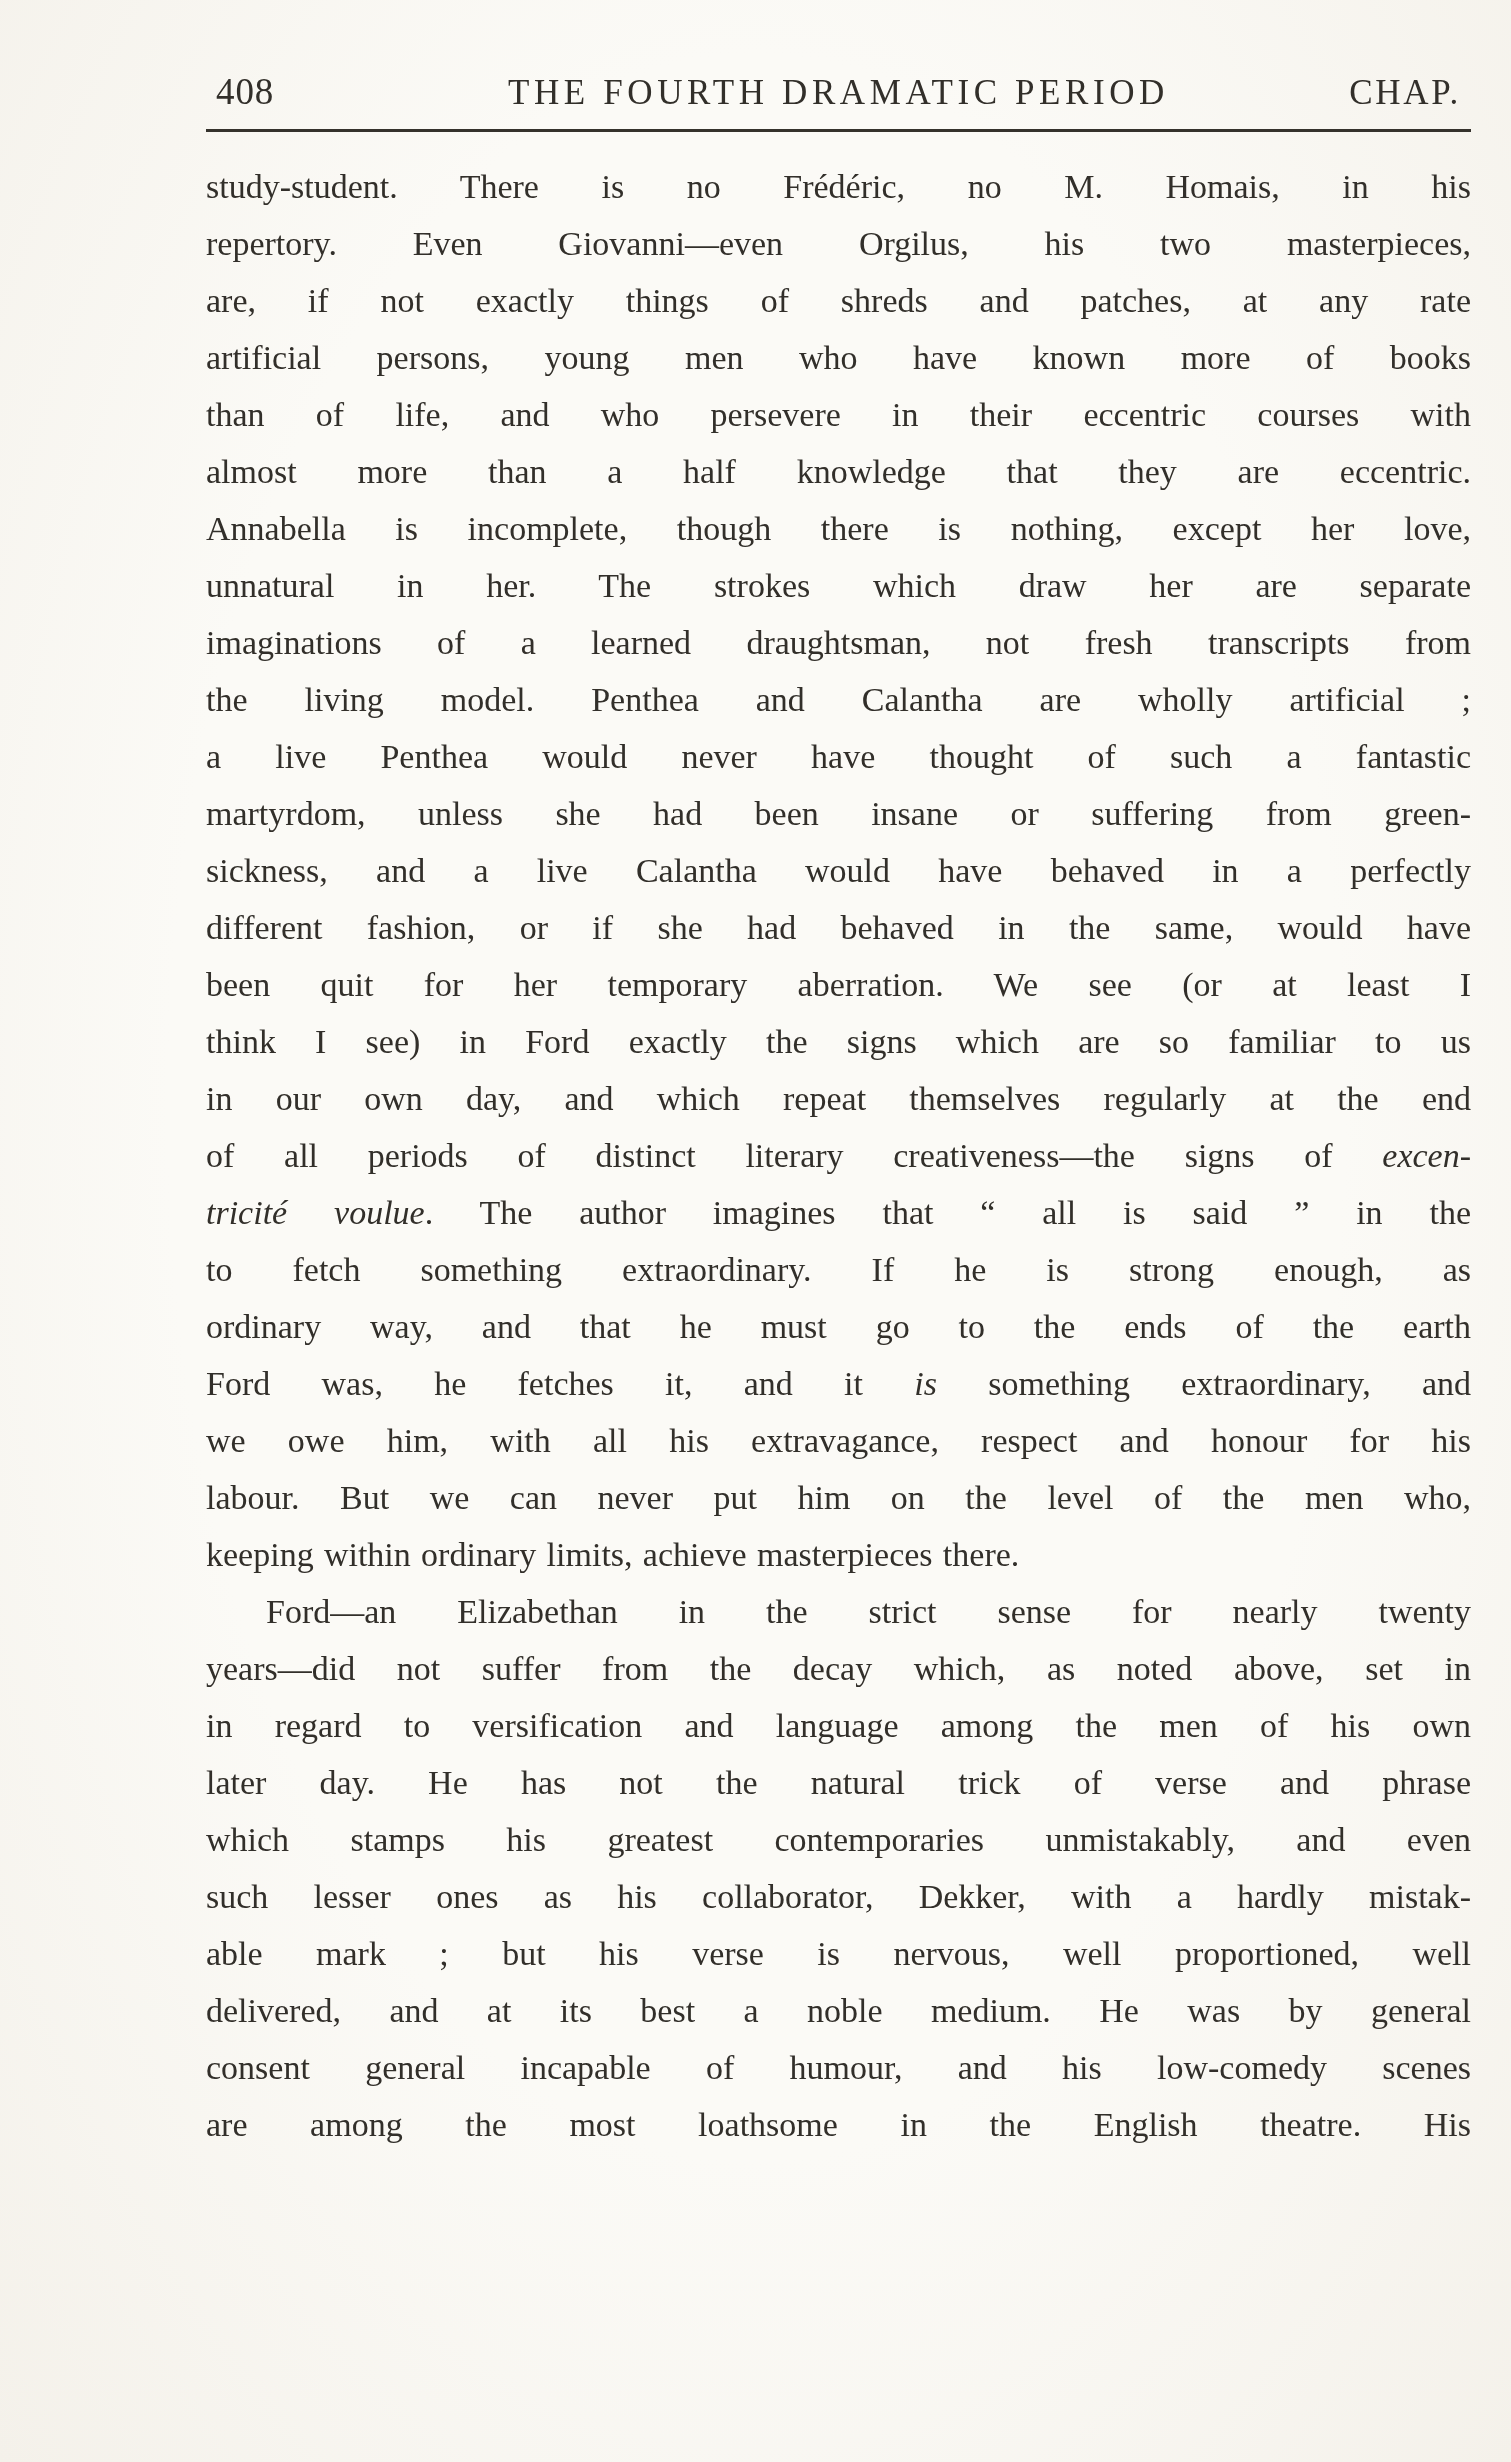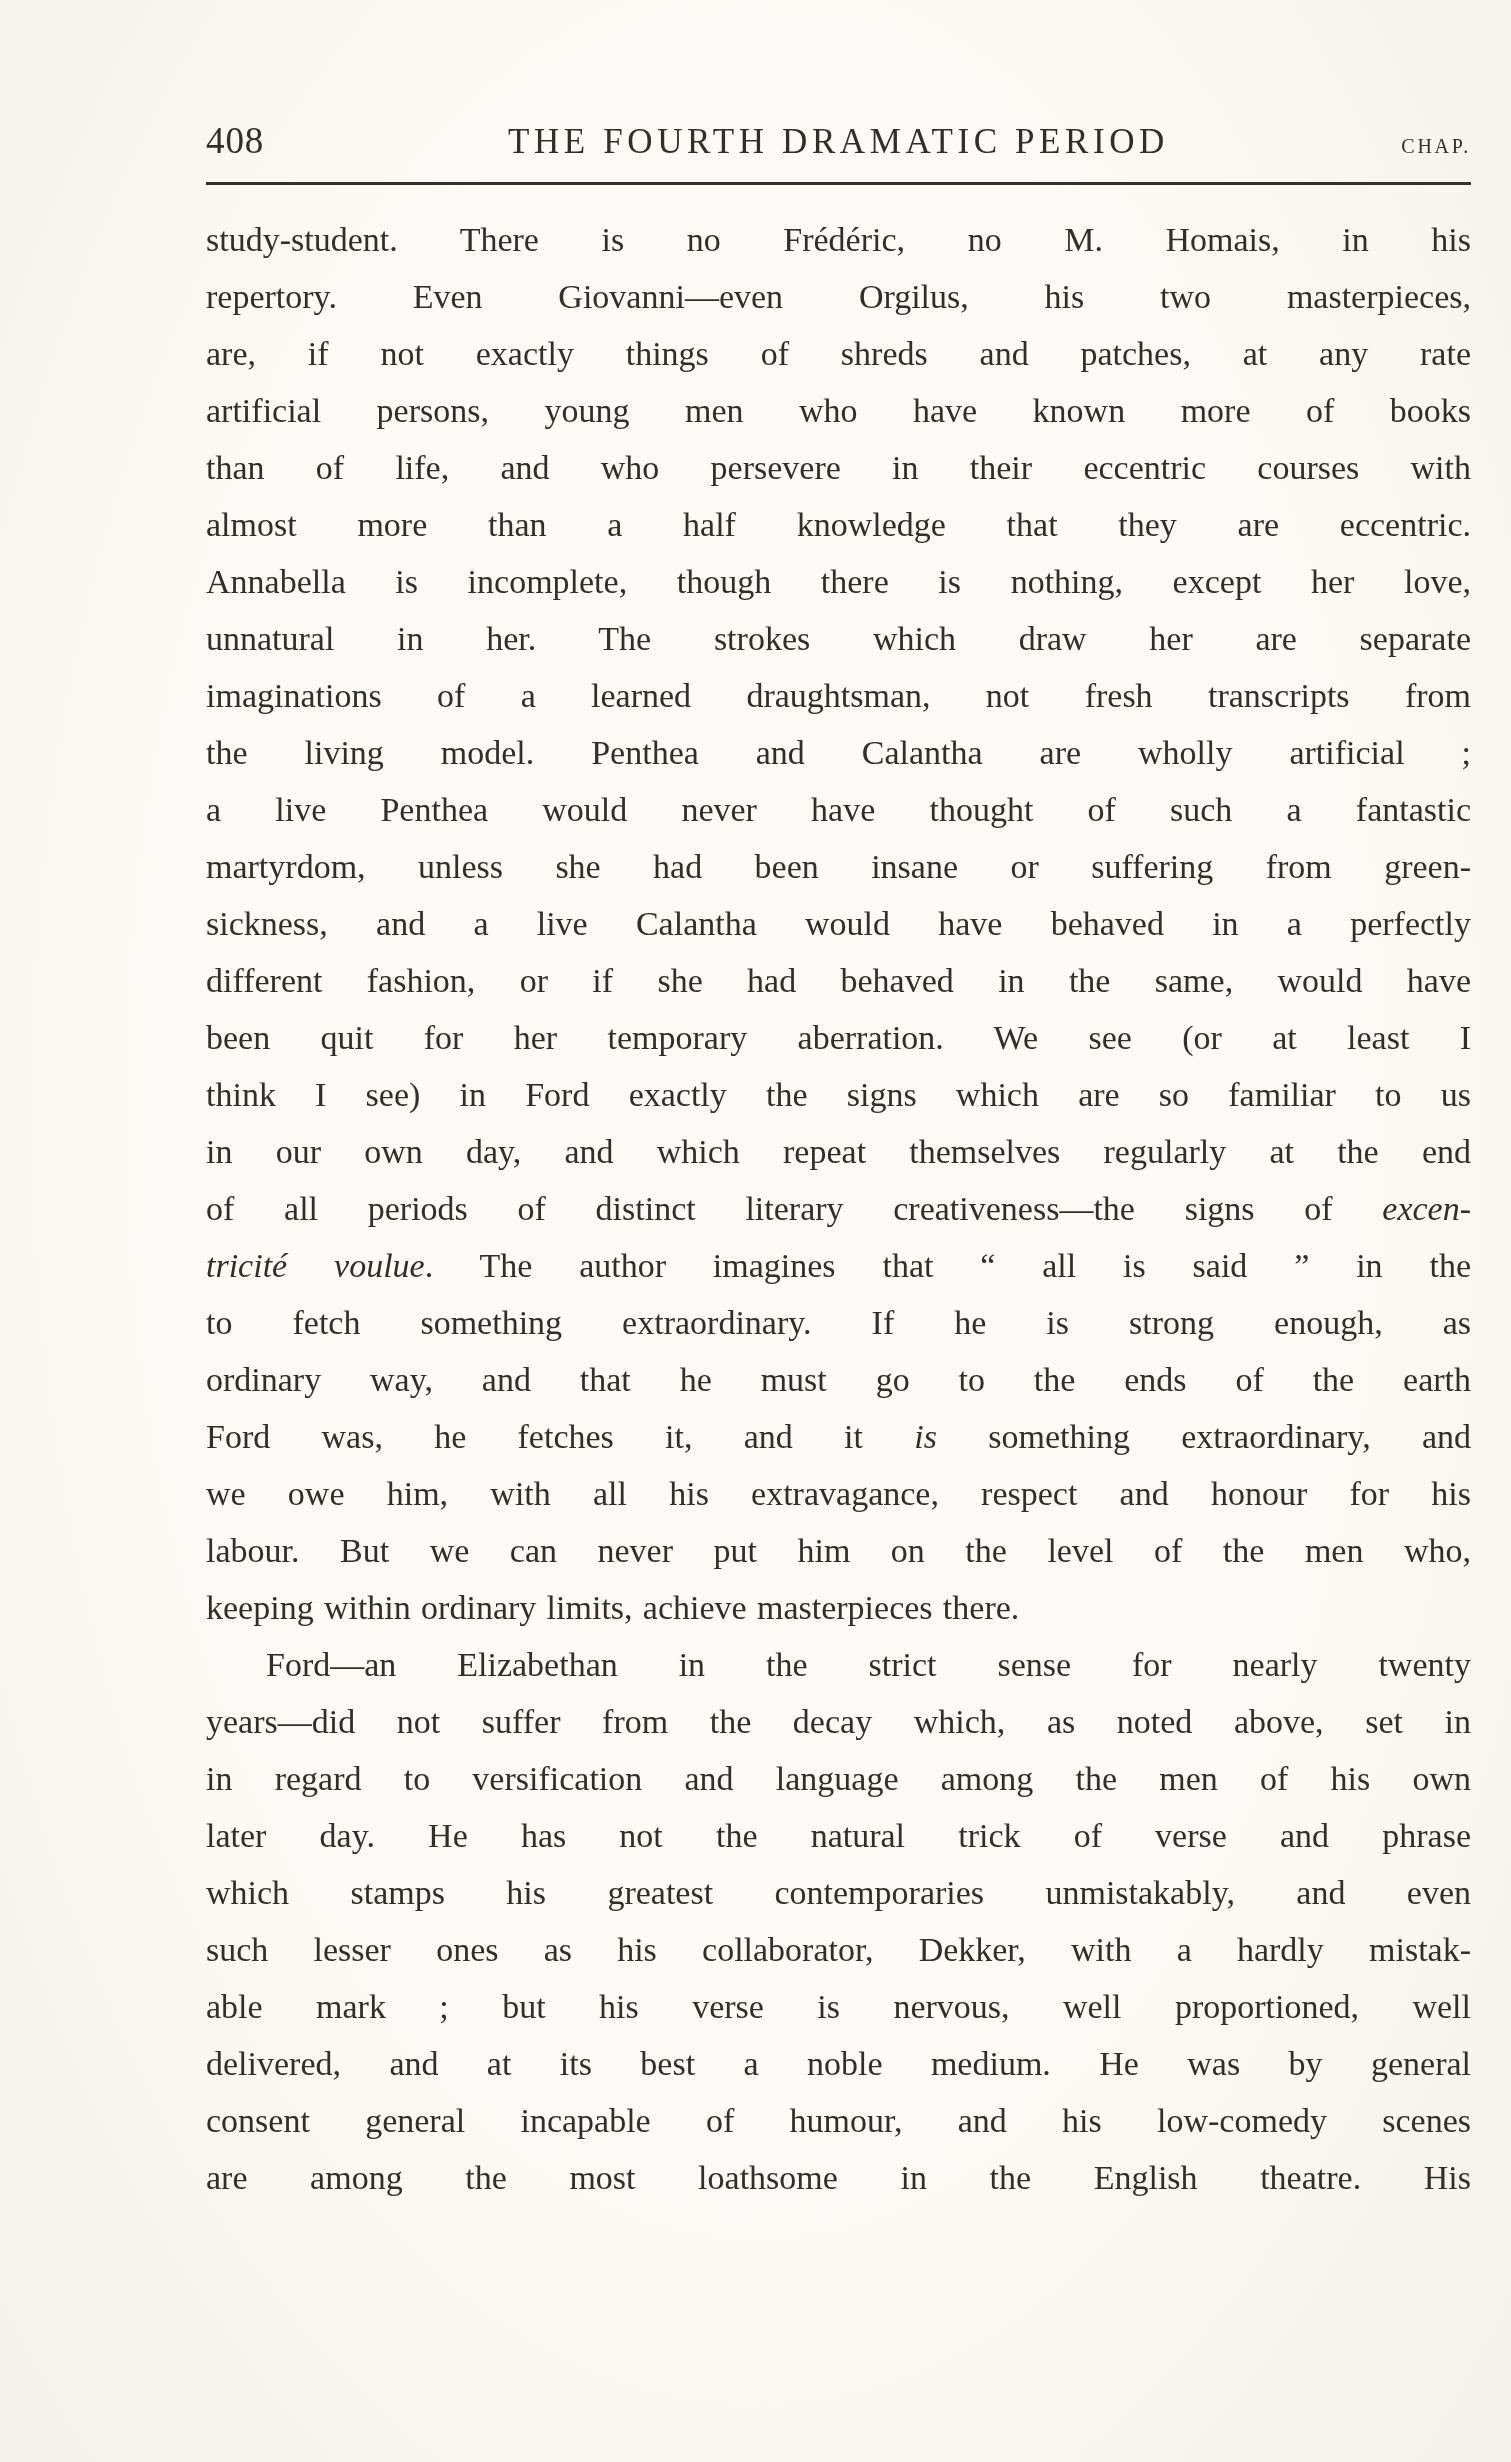--- a/index.html
+++ b/index.html
@@ -13,41 +13,41 @@
     height: 2462px;
     margin: 0 auto;
     box-sizing: border-box;
     padding: 0 41px 0 206px;
     background: radial-gradient(ellipse at 50% 45%, #fbfaf6 55%, #f4f1ea 100%);
     color: #322f2a;
     font-family: "Liberation Serif", "DejaVu Serif", serif;
     overflow: hidden;
   }
   .header {
-    margin: 0;
-    padding-top: 120px;
+    margin: 10px;
+    padding-top: 61px;
     display: grid;
     grid-template-columns: 1fr auto 1fr;
     align-items: baseline;
     line-height: 42px;
   }
   .page-number {
     justify-self: start;
     font-size: 37px;
     letter-spacing: 0.9px;
   }
   .running-title {
     justify-self: center;
     font-size: 35px;
     letter-spacing: 4.6px;
     white-space: nowrap;
   }
   .chapter-label {
     justify-self: end;
-    font-size: 20px;
+    font-size: 35px;
     letter-spacing: 2.7px;
   }
   .rule {
     margin-top: 14.6px;
     height: 3.7px;
     background: #35322c;
     border: none;
   }
   .body-text {
     margin-top: 26px;

